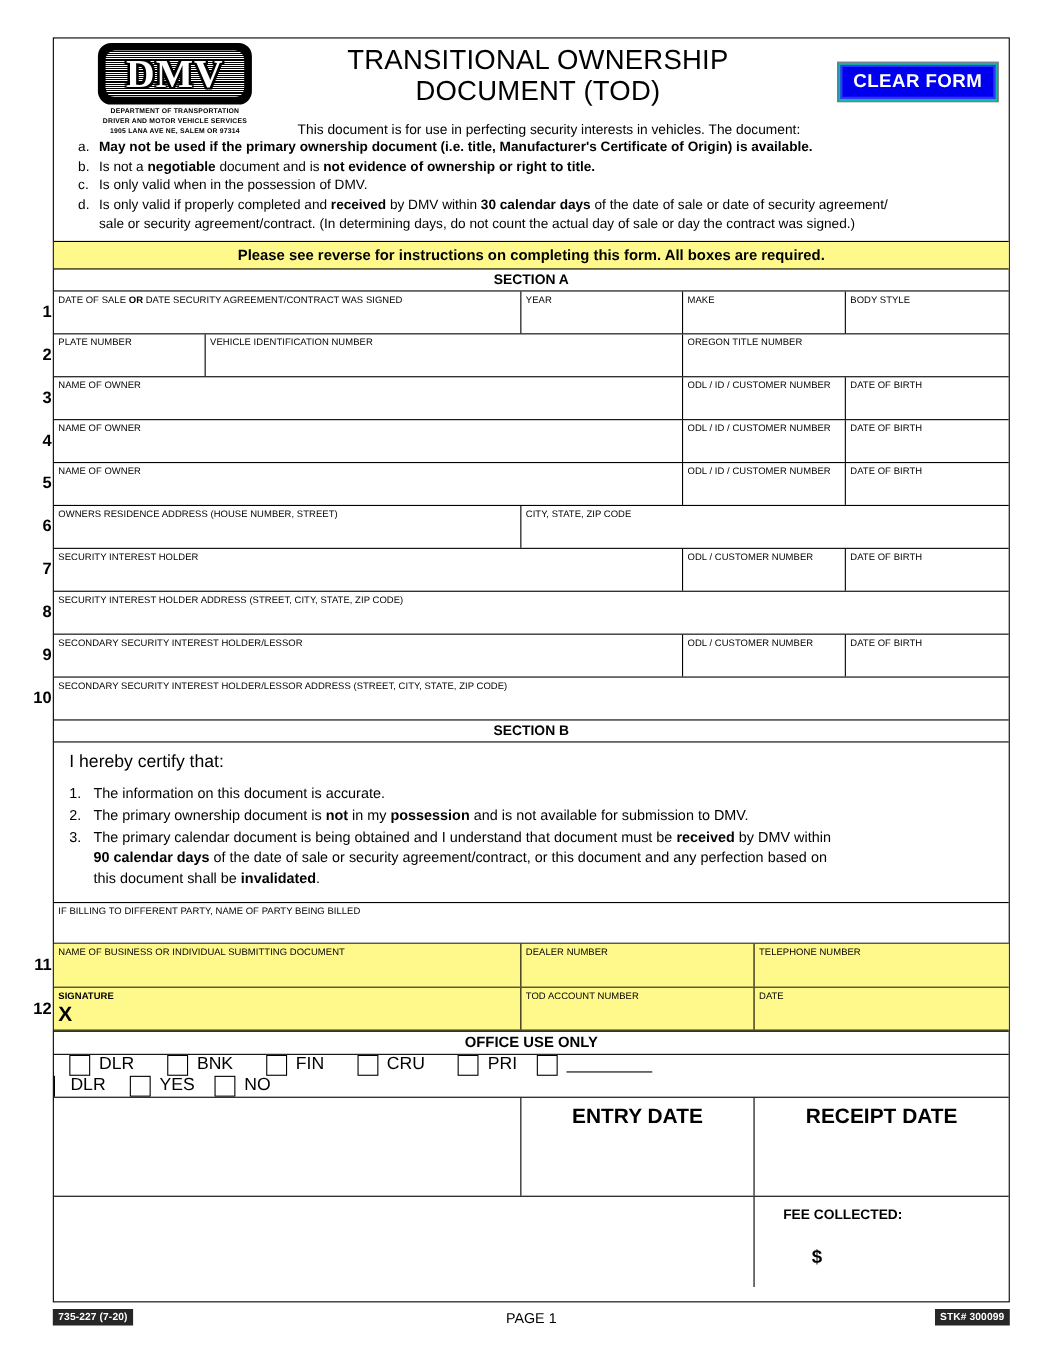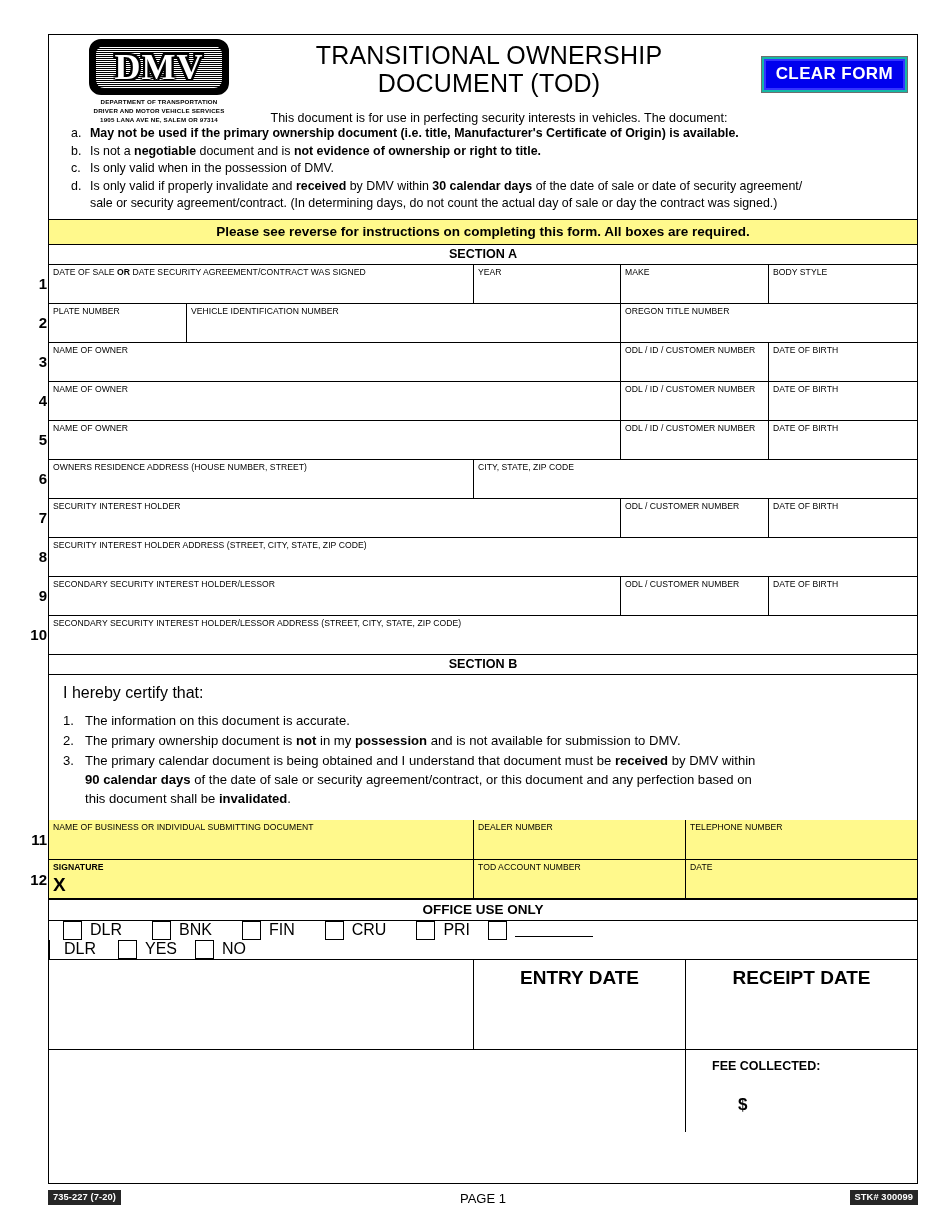--- a/index.html
+++ b/index.html
@@ -226,21 +226,21 @@
       <div class="intro-row">
         <span class="mark">b.</span>
         <span class="txt"><span>Is not a </span><b>negotiable</b><span> document and is </span><b>not evidence of ownership or right to title.</b></span>
       </div>
       <div class="intro-row">
         <span class="mark">c.</span>
         <span class="txt">Is only valid when in the possession of DMV.</span>
       </div>
       <div class="intro-row">
         <span class="mark">d.</span>
-        <span class="txt"><span>Is only valid if properly invalidate and </span><b>received</b><span> by DMV within </span><b>30 calendar days</b><span> of the date of sale or date of security agreement/</span></span>
+        <span class="txt"><span>Is only valid if properly completed and </span><b>received</b><span> by DMV within </span><b>30 calendar days</b><span> of the date of sale or date of security agreement/</span></span>
       </div>
       <div class="cont">sale or security agreement/contract. (In determining days, do not count the actual day of sale or day the contract was signed.)</div>
     </div>
 
     <div class="banner">Please see reverse for instructions on completing this form. All boxes are required.</div>
 
     <div class="section-hdr">SECTION A</div>
     <div id="section-a-rows">
         <div class="grow">
           <span class="rownum" style="top: 11px;">1</span>
@@ -364,20 +364,25 @@
           <span class="n">2.</span>
           <span class="t"><span>The primary ownership document is </span><b>not</b><span> in my </span><b>possession</b><span> and is not available for submission to DMV.</span></span>
         </li>
         <li>
           <span class="n">3.</span>
           <span class="t"><span>The primary calendar document is being obtained and I understand that document must be </span><b>received</b><span> by DMV within</span><br><b>90 calendar days</b><span> of the date of sale or security agreement/contract, or this document and any perfection based on</span><br><span>this document shall be </span><b>invalidated</b><span>.</span></span>
         </li>
       </ol>
     </div>
 
+    <div class="grow" style="border-top:1.2px solid #000;">
+      <div class="cell" style="width:868px;min-height:36px;">
+        <div class="lab">IF BILLING TO DIFFERENT PARTY, NAME OF PARTY BEING BILLED</div>
+      </div>
+    </div>
 
     <div class="grow yellow">
       <span class="rownum wide" style="top:12px;">11</span>
       <div class="cell" style="width:425px;min-height:39px;">
         <div class="lab">NAME OF BUSINESS OR INDIVIDUAL SUBMITTING DOCUMENT</div>
       </div>
       <div class="cell" style="width:212px;min-height:39px;">
         <div class="lab">DEALER NUMBER</div>
       </div>
       <div class="cell" style="width:231px;min-height:39px;">

